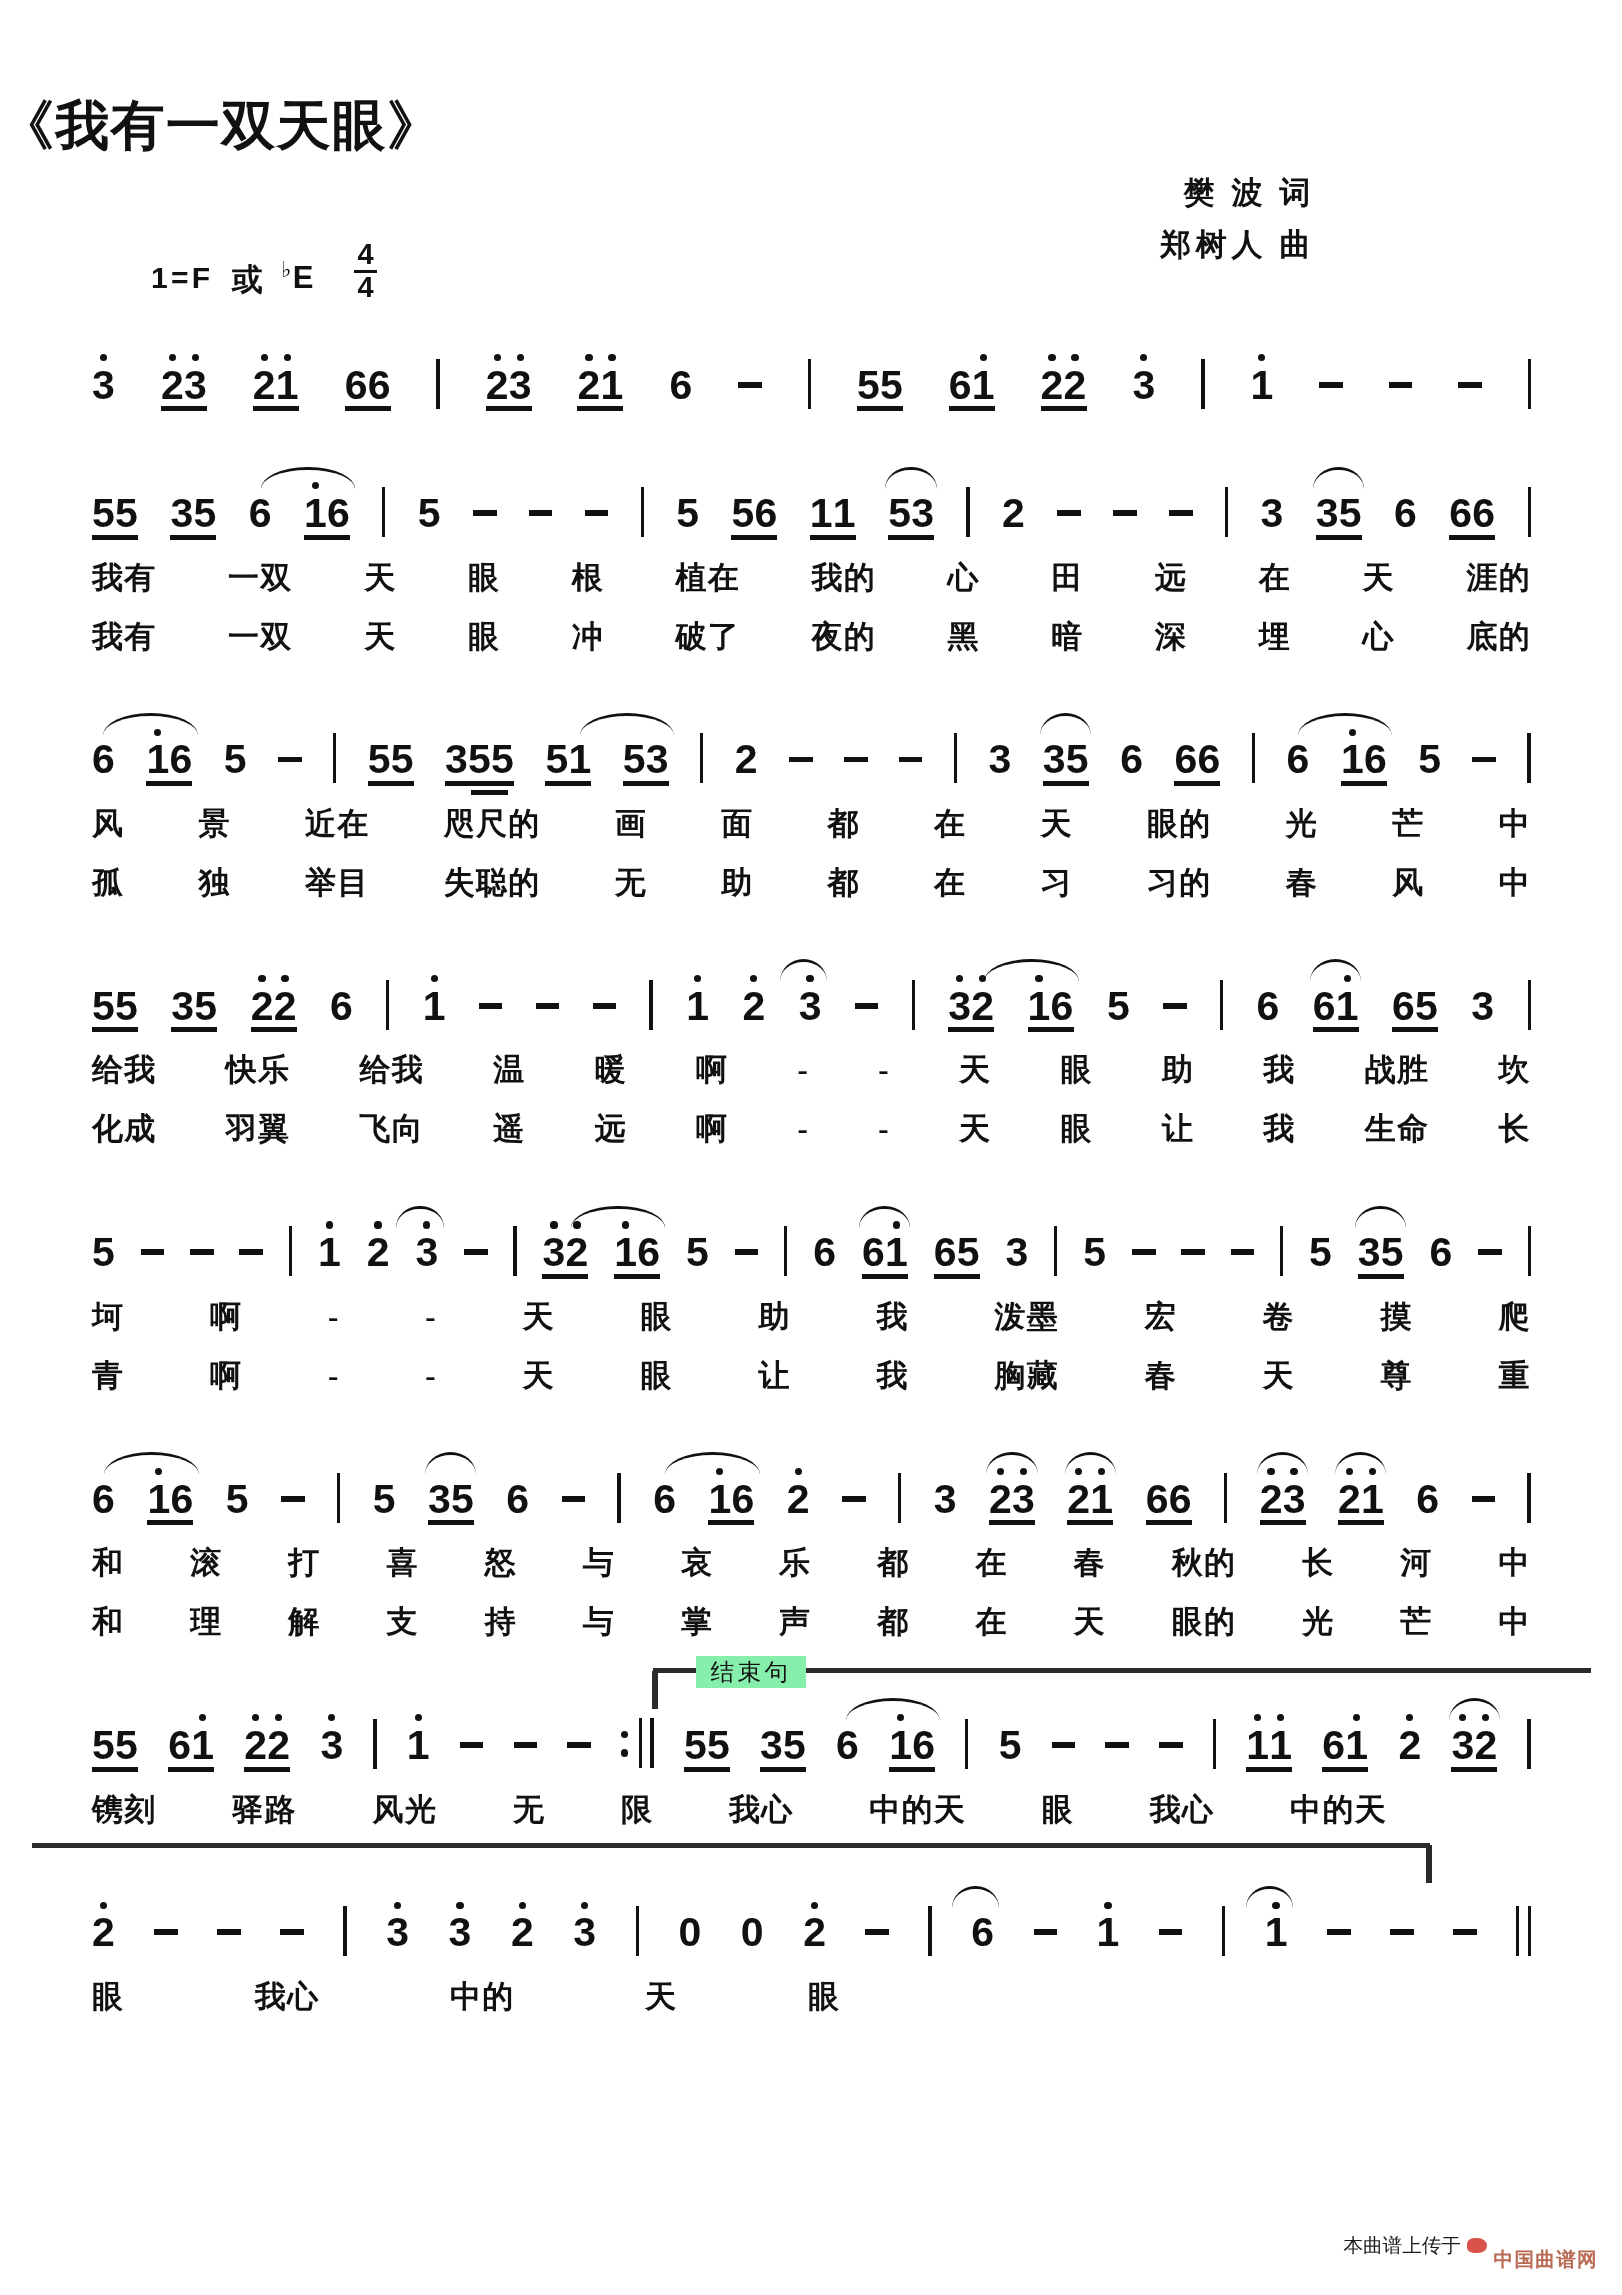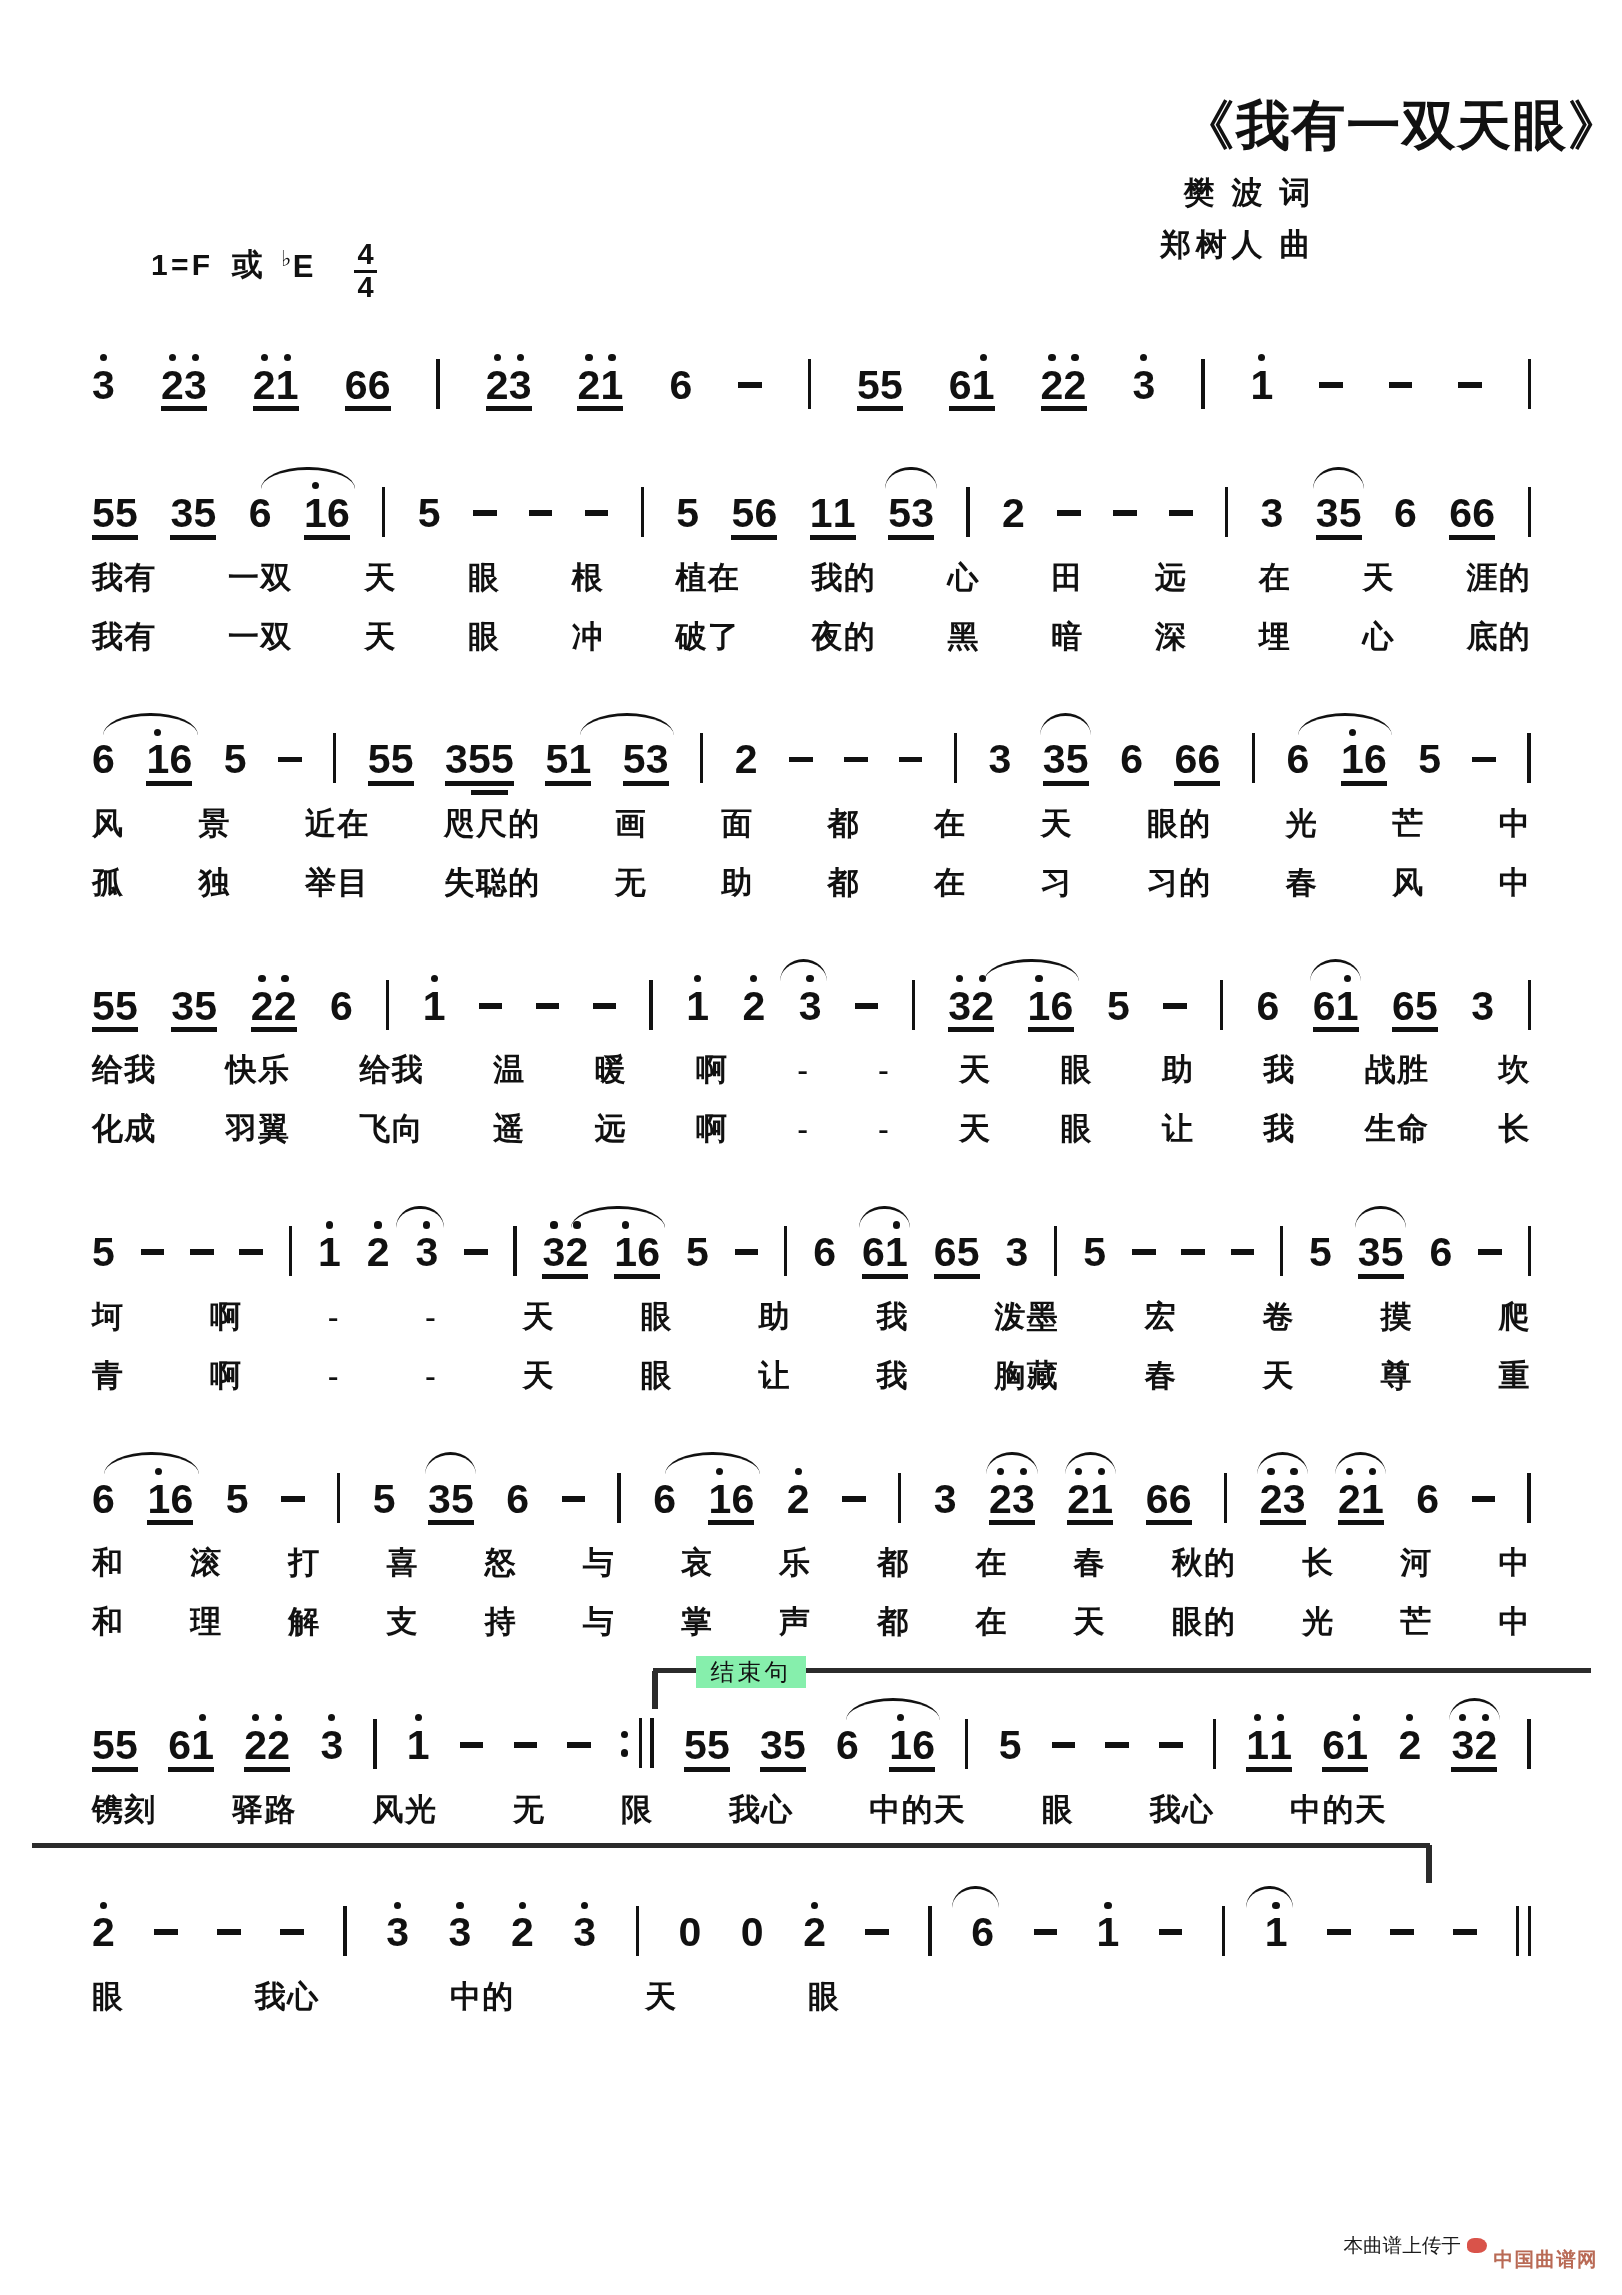--- a/index.html
+++ b/index.html
@@ -1,21 +1,21 @@
 <!DOCTYPE html>
 <html style="font-size:10.5px"><head>
 <meta charset="utf-8">
 <style>
   html,body{margin:0;padding:0;background:#e8e8e8;}
   .page{width:1623px;height:2295px;background:#ffffff;position:relative;overflow:hidden;
         font-family:"Liberation Serif","DejaVu Serif",serif;color:#111;}
   
-  .title{padding-top:90px;text-align:right;font-size:54px;font-weight:bold;letter-spacing:1.3px;}
+  .title{padding-top:90px;text-align:left;font-size:54px;font-weight:bold;letter-spacing:1.3px;}
   .meta{position:relative;height:131px;margin:3.9px 92px 0;}
-  .keysig{position:absolute;left:59px;bottom:2.6px;display:flex;align-items:center;gap:18.3px;font-weight:bold;}
+  .keysig{position:absolute;left:59px;bottom:2.6px;display:flex;align-items:flex-end;gap:18.3px;font-weight:bold;}
   .kp{font-family:"Liberation Sans","DejaVu Sans",sans-serif;font-size:30px;letter-spacing:3.3px;}
   .kor{font-size:31px;line-height:31px;}
   .kalt{font-family:"Liberation Sans","DejaVu Sans",sans-serif;font-size:31px;}
   .flat{font-style:normal;font-size:22px;vertical-align:10.5px;margin-right:1.3px;}
   .meter{display:inline-flex;flex-direction:column;align-items:center;
          font-family:"Liberation Sans","DejaVu Sans",sans-serif;font-size:29px;font-weight:bold;
          line-height:27.5px;margin-left:22px;position:relative;top:6.5px;}
   .mline{width:23.6px;height:3.3px;background:#111;margin:1.3px 0;}
   .credits{position:absolute;right:216px;top:0;font-size:31px;font-weight:bold;line-height:52px;
            letter-spacing:4.6px;text-align:right;}

